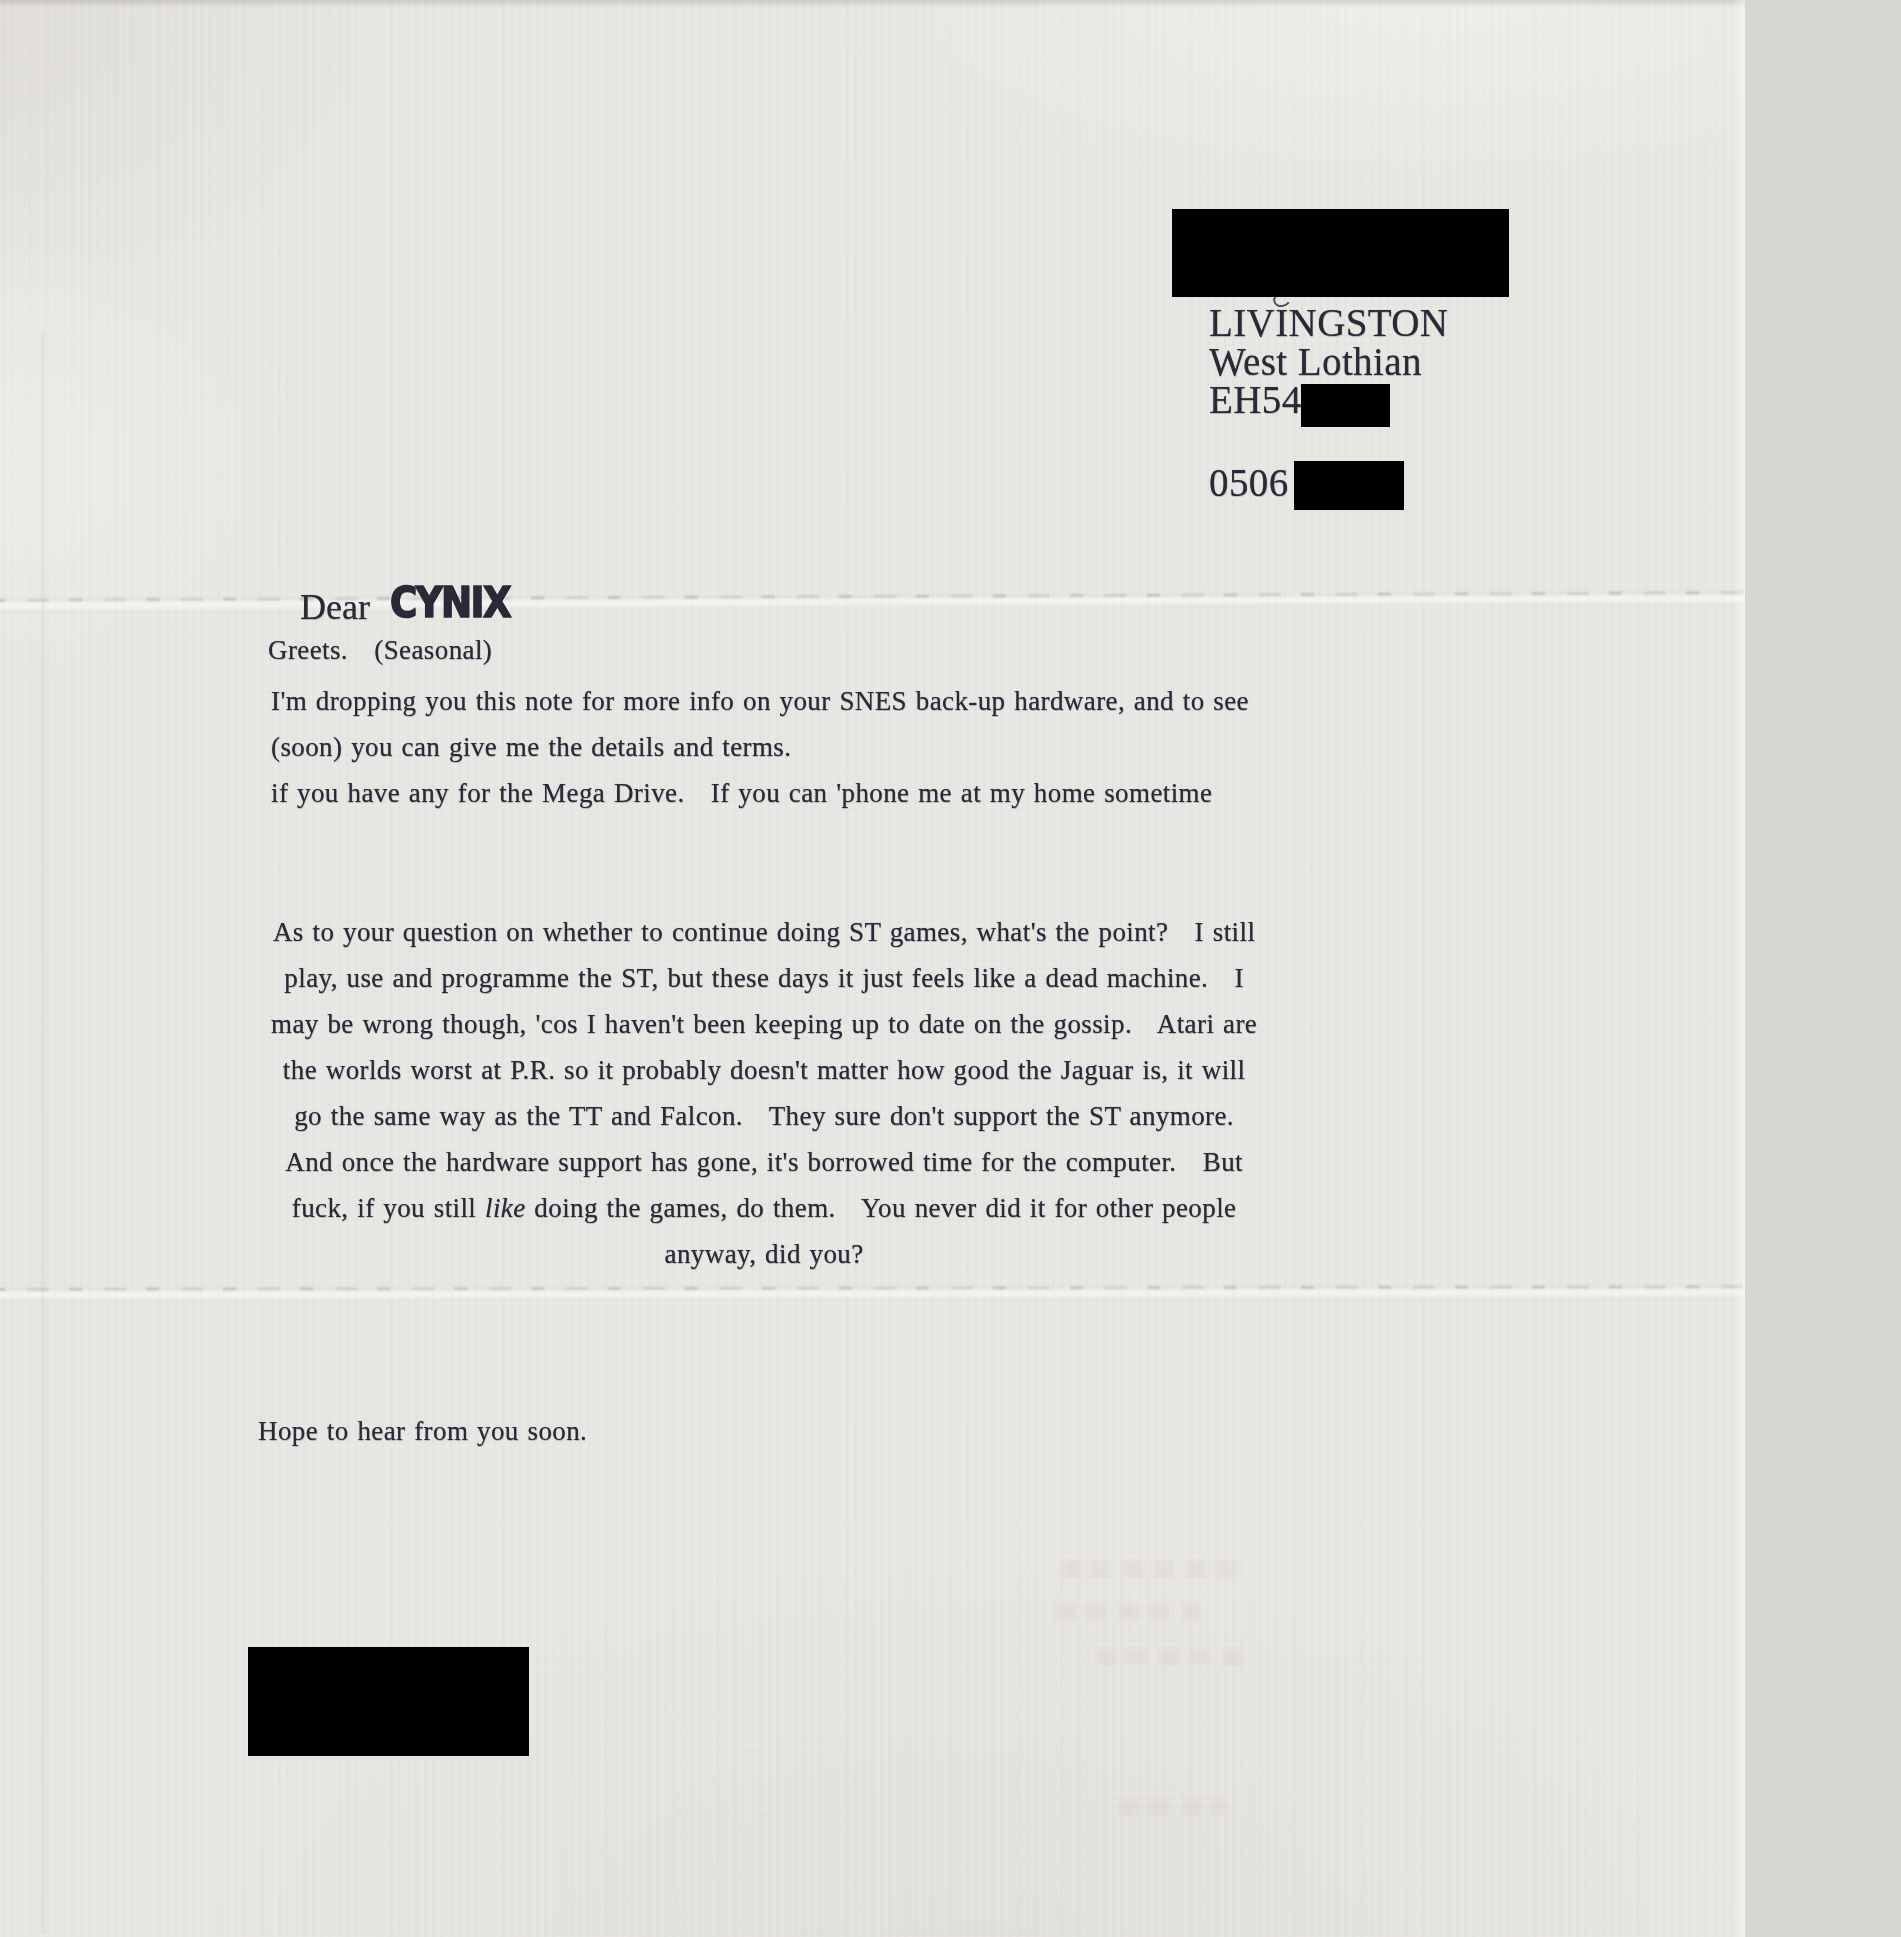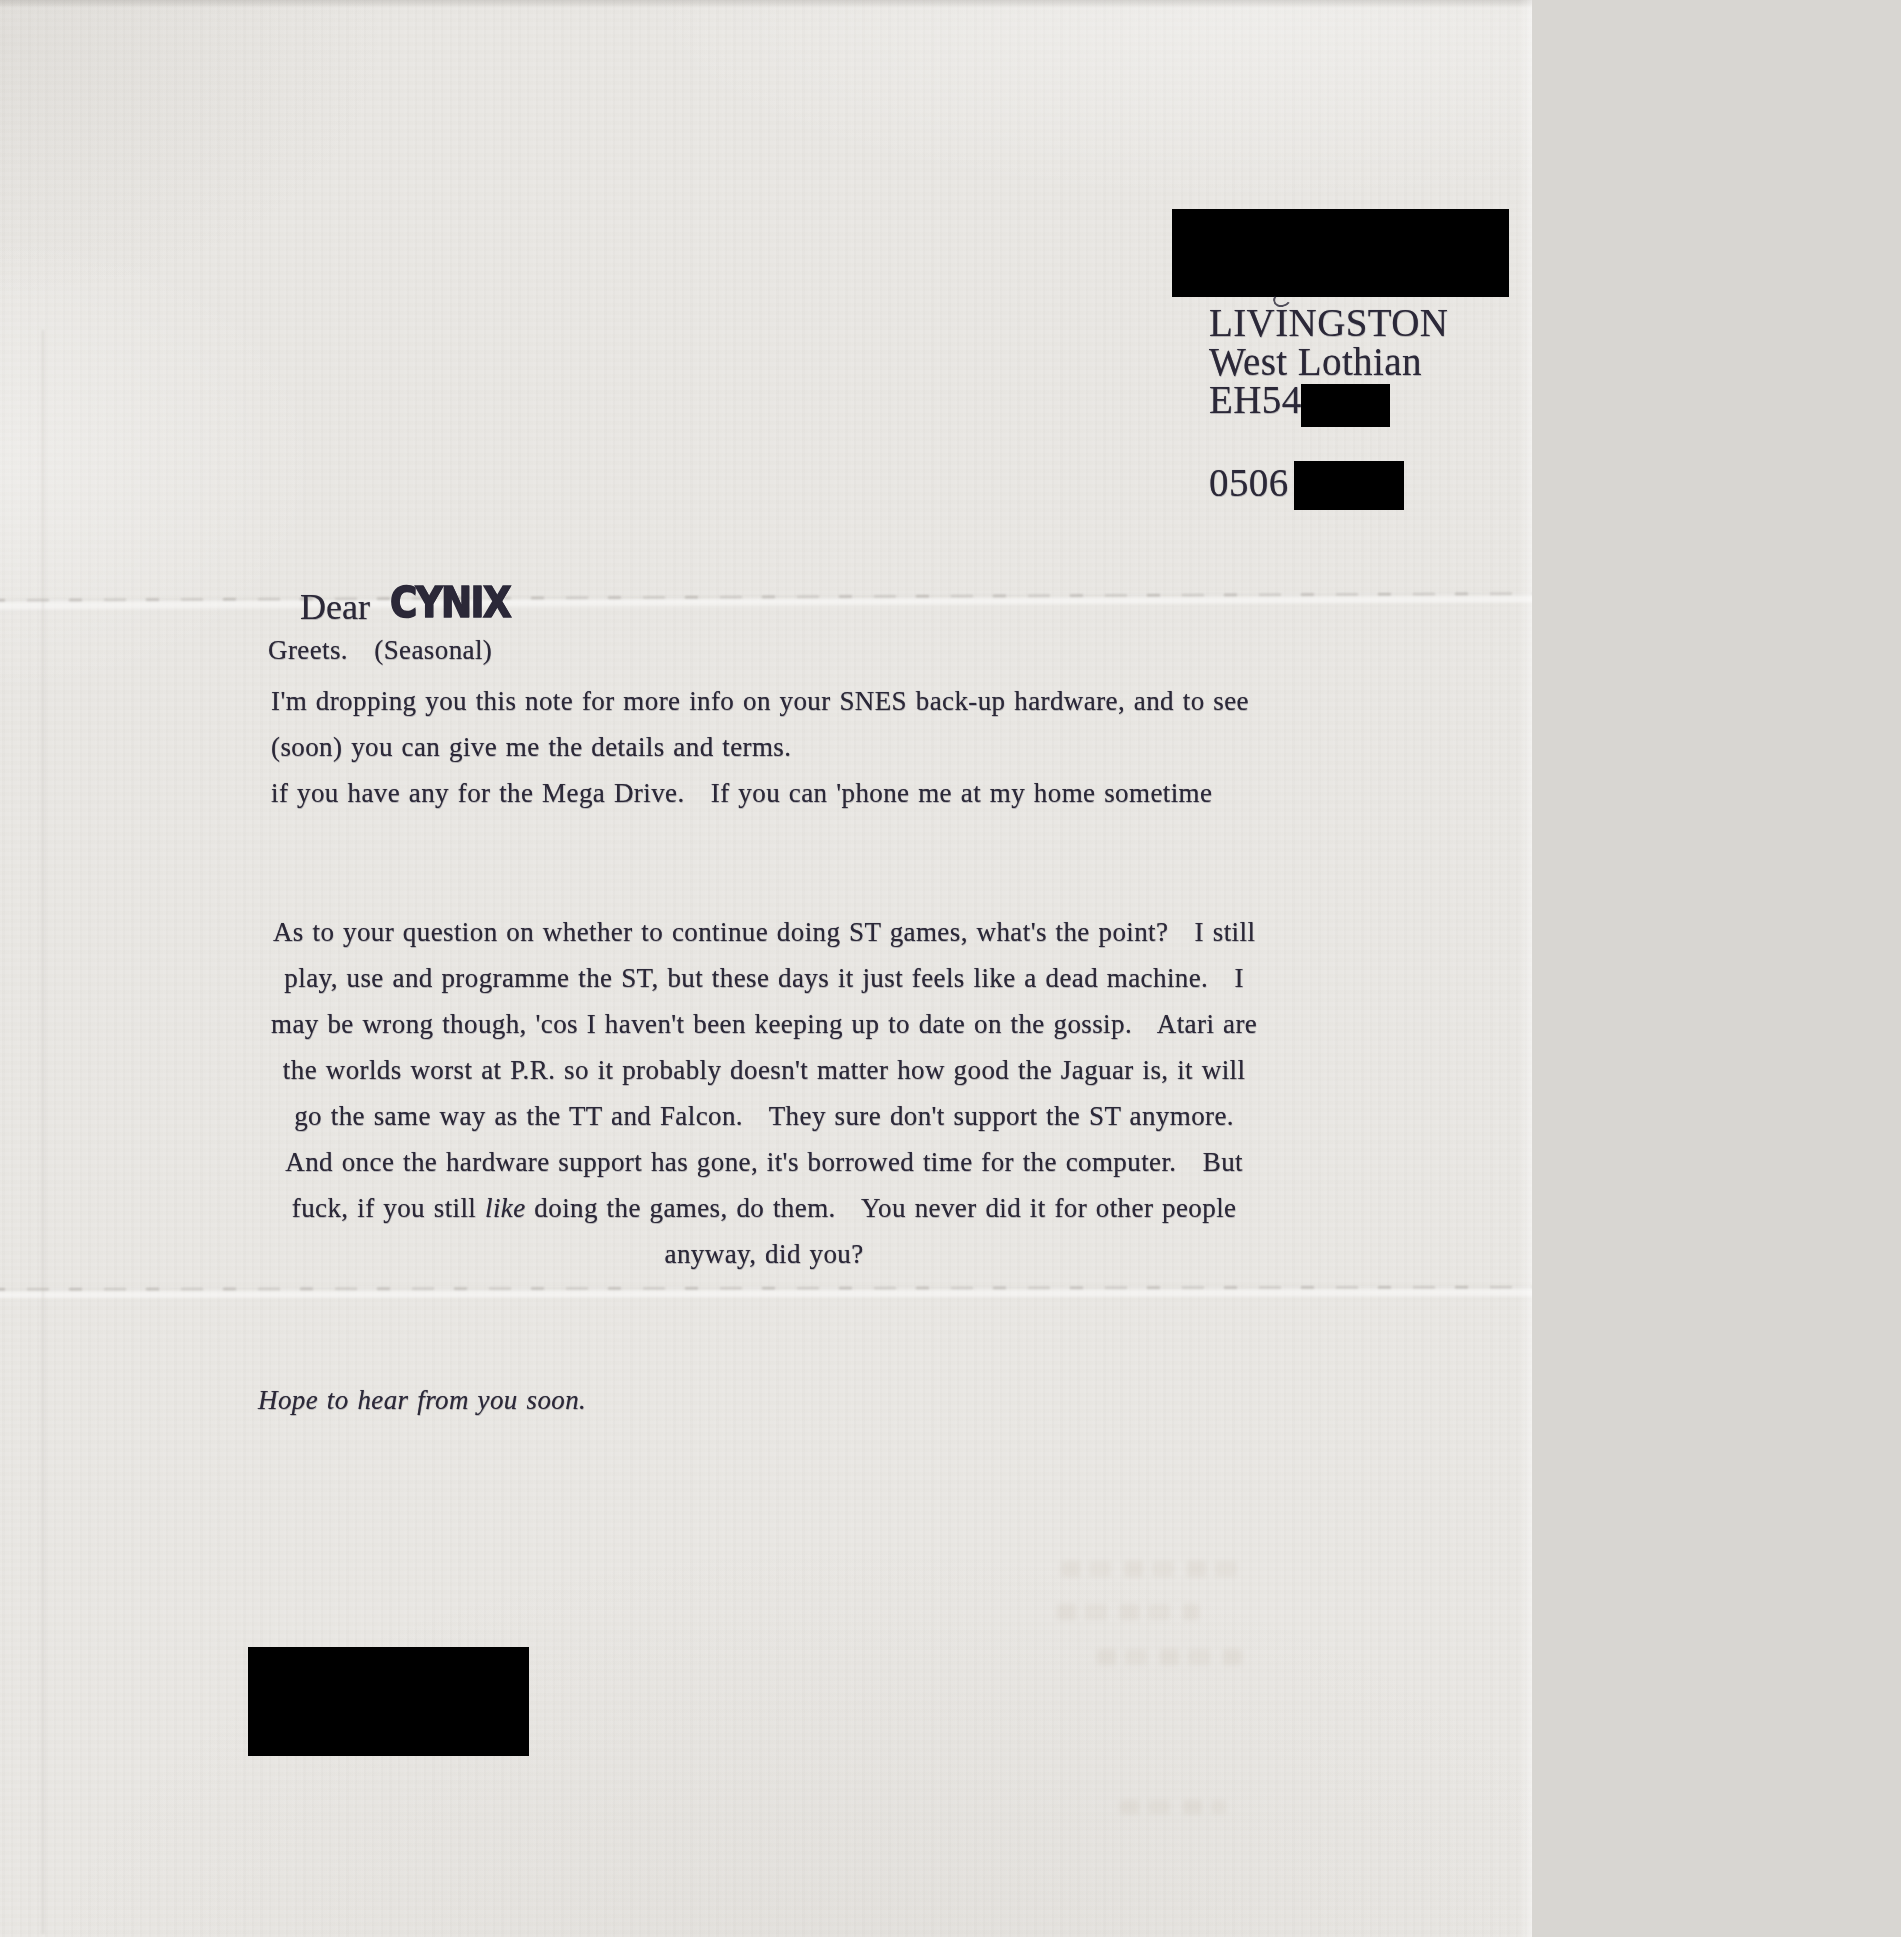--- a/index.html
+++ b/index.html
@@ -3,21 +3,21 @@
 <meta charset="utf-8">
 <style>
   :root{
     --paper:#e9e7e3;
     --ink:#2b2838;
     --redaction:#000000;
   }
   html,body{margin:0;padding:0;background:#d8d6d2;}
   .page{
     position:relative;
-    width:1532px;height:1938px;
+    width:1745px;height:1938px;
     overflow:hidden;
     background:
       radial-gradient(1022px 330px at 82% 0%, rgba(255,255,255,.30), transparent 62%),
       radial-gradient(708px 472px at 0% 2%, rgba(118,110,100,.07), transparent 55%),
       radial-gradient(550px 393px at 0% 24%, rgba(255,255,255,.25), transparent 60%),
       radial-gradient(1258px 708px at 55% 103%, rgba(118,110,100,.06), transparent 65%),
       repeating-linear-gradient(90deg, rgba(255,255,255,.035) 0 2.4px, rgba(95,88,80,.020) 2.4px 4.7px, rgba(255,255,255,.015) 4.7px 8.6px),
       repeating-linear-gradient(0deg, rgba(255,255,255,.018) 0 3.9px, rgba(95,88,80,.012) 3.9px 7.9px),
       var(--paper);
     font-family:"Liberation Serif","DejaVu Serif",serif;
@@ -75,21 +75,21 @@
     transform:scaleX(.88) translateY(-1.6px);
     transform-origin:left bottom;
     text-shadow:0.8px 0 0 var(--ink);
   }
   
   .bodytext{font-size:27px;line-height:46px;letter-spacing:0.4px;word-spacing:1.6px;}
   .greeting{position:absolute;left:268px;top:627px;}
   .para{position:absolute;left:271px;}
   .para-1{top:678px;}
   .para-2{top:909px;text-align:center;}
-  .closing{position:absolute;left:258px;top:1377px;font-style:italic;}
+  .closing{position:absolute;left:258px;top:1408px;}
   .line{white-space:pre;}
   .italic{font-style:italic;}
   
   .crease{position:absolute;left:-7.9px;width:1934px;pointer-events:none;}
   .crease .shadow{
     height:3.1px;
     background:repeating-linear-gradient(90deg,
       rgba(100,94,86,.30) 0 12.6px, rgba(100,94,86,.05) 12.6px 35px,
       rgba(100,94,86,.22) 35px 57px, rgba(100,94,86,.03) 57px 77px);
     filter:blur(0.8px);

